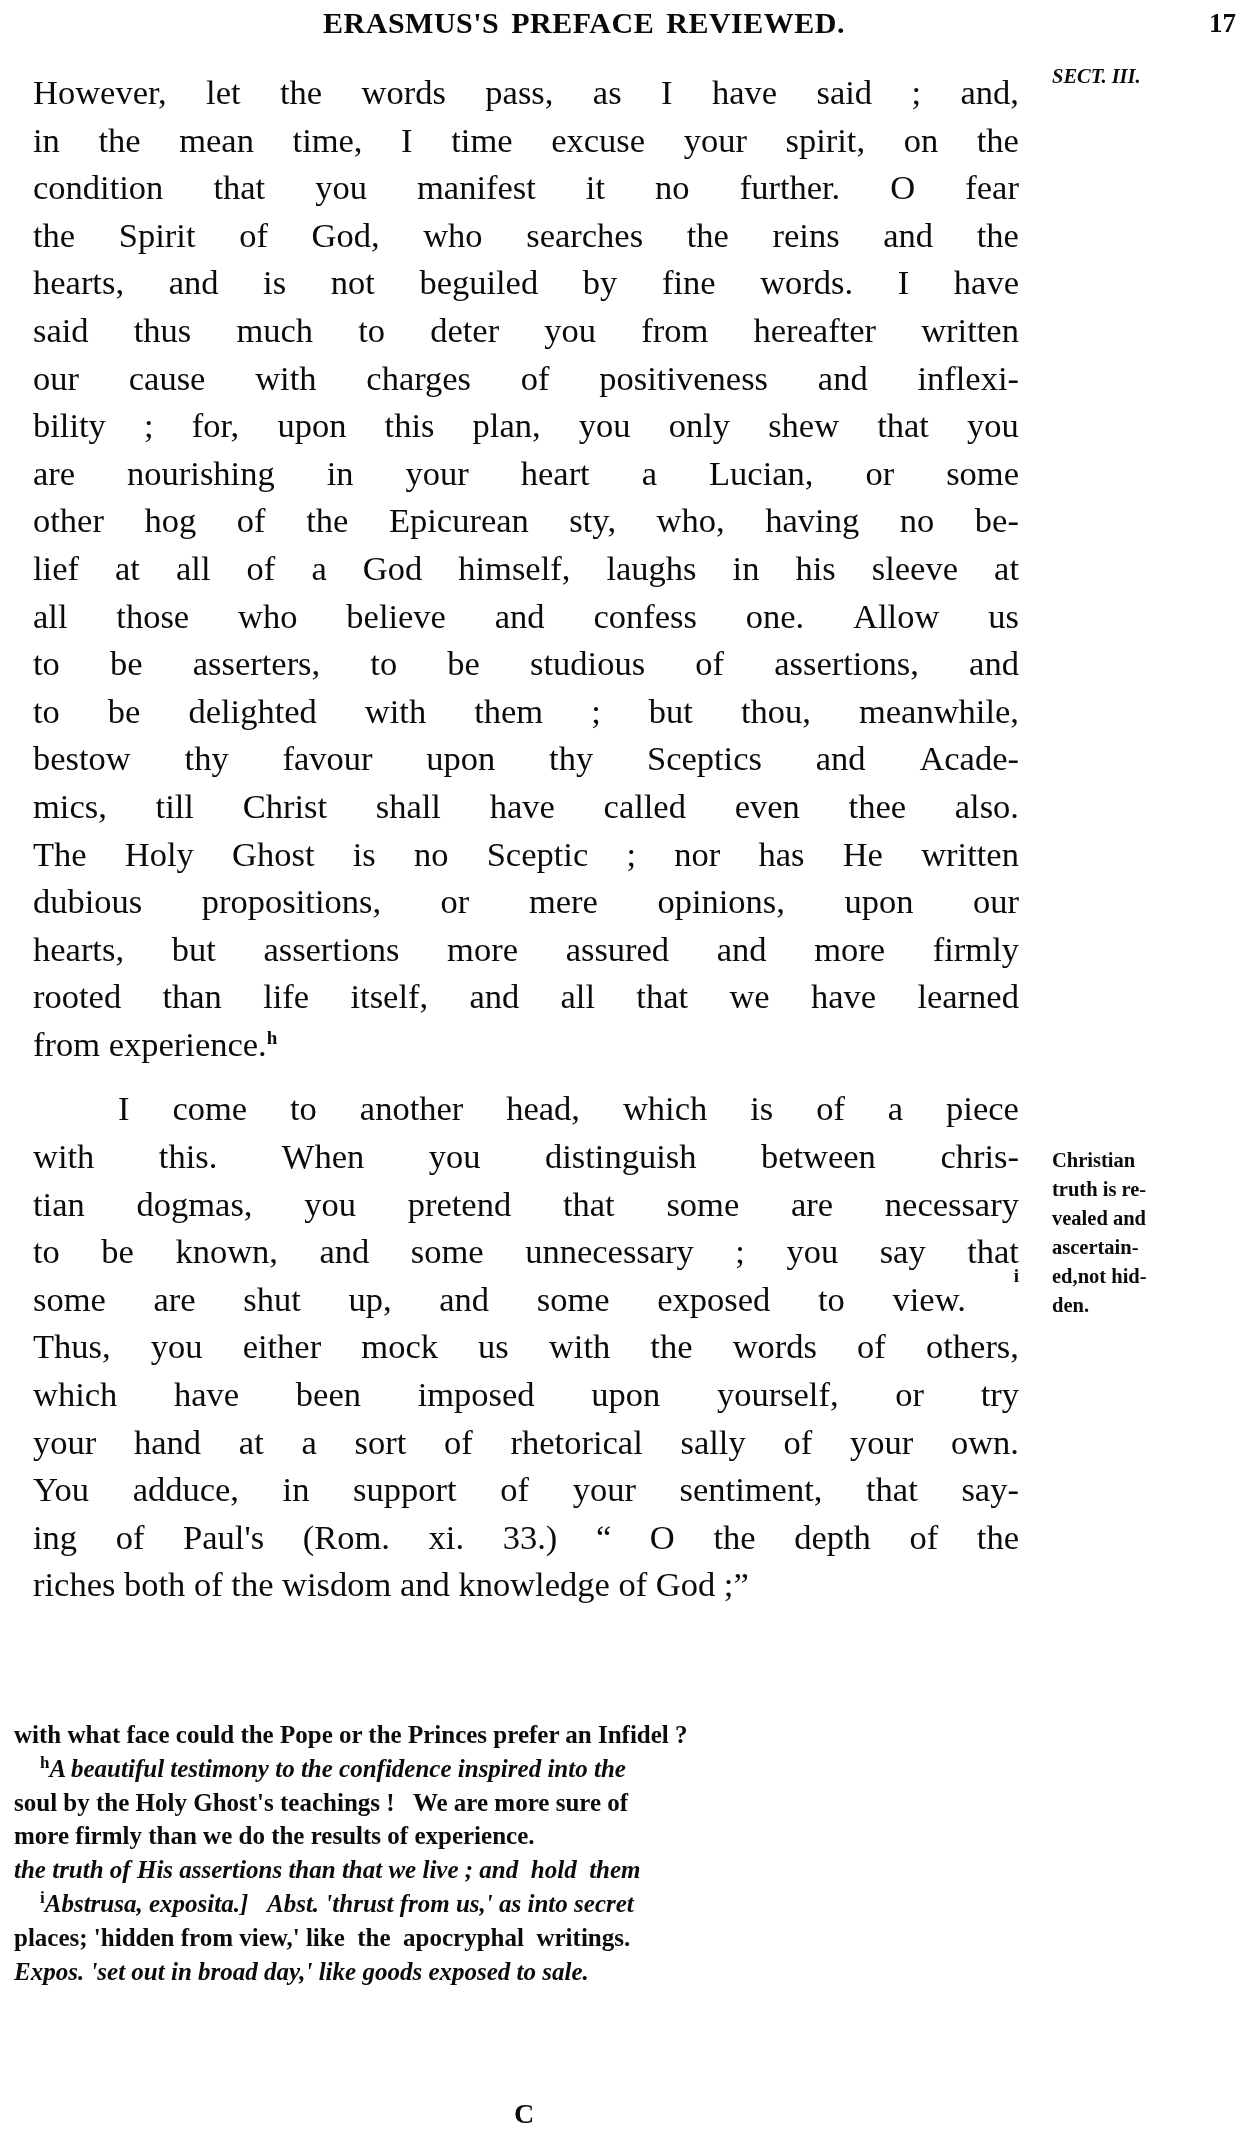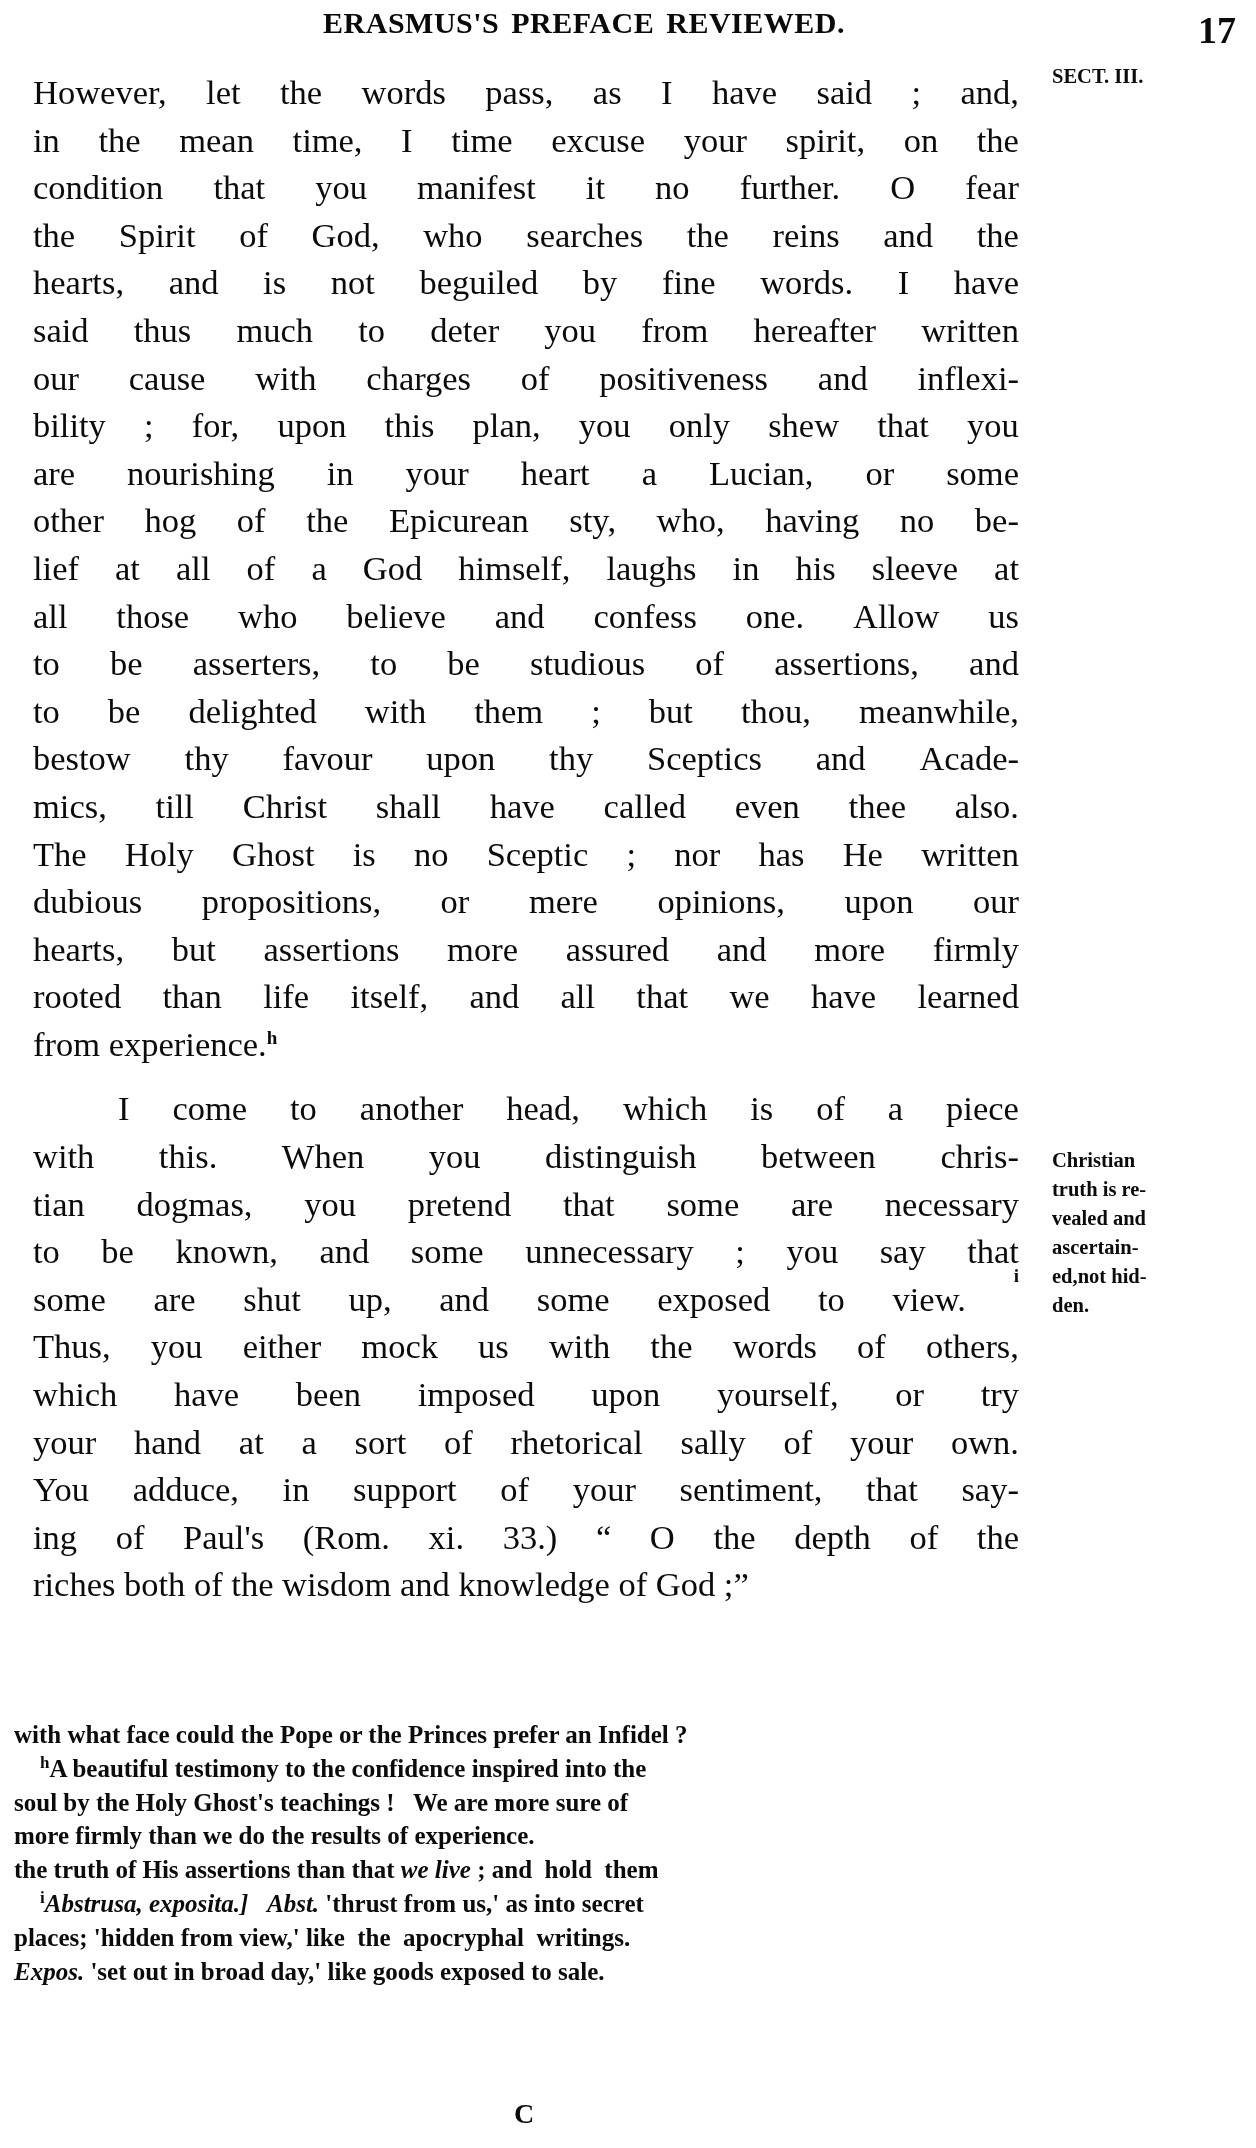--- a/index.html
+++ b/index.html
@@ -33,21 +33,21 @@
     font-size: 30px;
     font-weight: bold;
     letter-spacing: 0.5px;
     word-spacing: 4px;
     color: #0a0a0a;
   }
   .folio {
     position: absolute;
     right: 24px;
     top: 8px;
-    font-size: 38px;
+    font-size: 27px;
     font-weight: bold;
   }
 
   
   .column {
     position: absolute;
     left: 12px;
     top: 52px;
     width: 1020px;
   }
@@ -82,42 +82,42 @@
   
   .sidenote {
     position: absolute;
     right: 18px;
     width: 190px;
     font-size: 20.5px;
     line-height: 29px;
     font-weight: bold;
     letter-spacing: 0px;
   }
-  #sect-note { top: 62px; }
+  #sect-note { top: 62px; font-style: italic; }
   #margin-note { top: 1146px; }
   .sidenote .line { display: block; white-space: nowrap; }
 
   
   .footnotes {
     position: absolute;
     left: 10px;
     top: 1718px;
     width: 1030px;
     font-size: 25px;
     line-height: 33.8px;
     font-weight: 600;
   }
   .footnotes .fn { margin: 0; }
   .footnotes .line {
     display: flex;
     justify-content: space-between;
     white-space: pre;
   }
   .footnotes .line.nostretch { display: block; }
-  .footnotes .line > span { white-space: pre; }
+  .footnotes .line > span { white-space: pre; font-style: italic; }
   .footnotes .fn-mark {
     font-size: 17px;
     vertical-align: super;
     line-height: 0;
     font-weight: bold;
   }
   .ital { font-style: italic; }
   .fn-indent { display: inline-block; width: 26px; }
 
   

